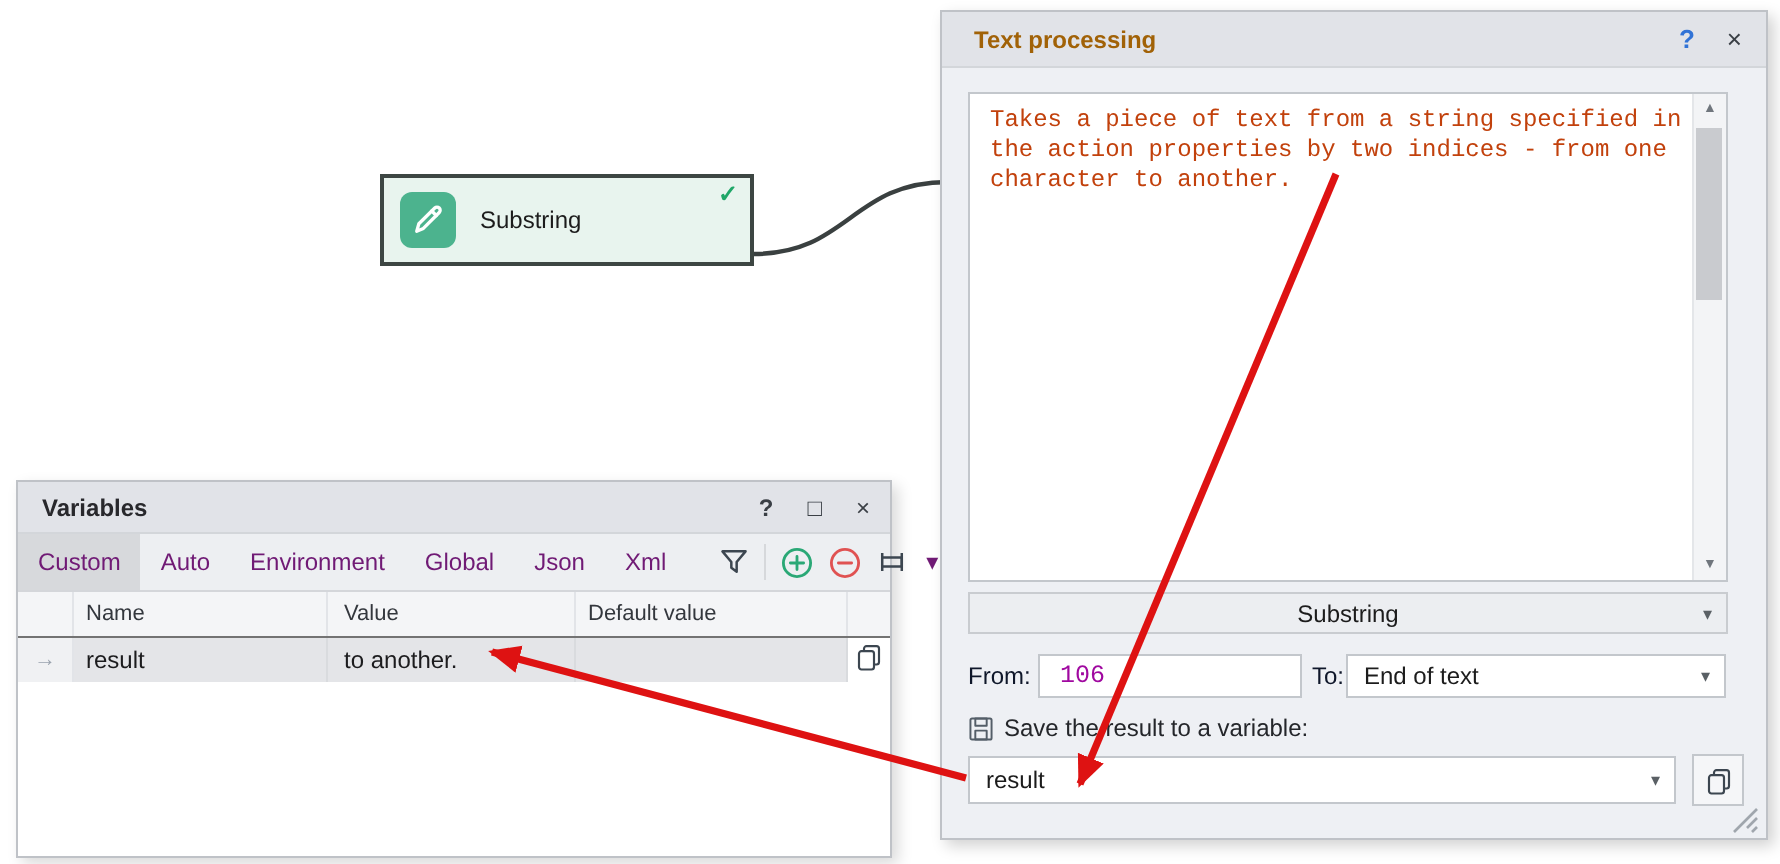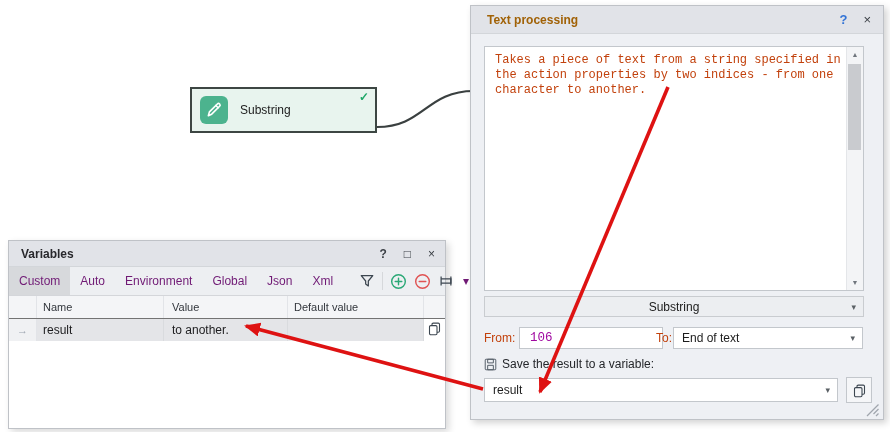--- a/index.html
+++ b/index.html
@@ -34,22 +34,22 @@
   .scrollbar{position:absolute;right:0;top:0;bottom:0;width:16px;background:#f3f4f6;
              border-left:1px solid #e4e6e9;}
   .scroll-btn{height:15px;text-align:center;font-size:7px;color:#70767d;line-height:15px;}
   .scroll-btn.down{position:absolute;bottom:0;left:0;right:0;}
   .scroll-thumb{position:absolute;top:17px;left:1px;width:13px;height:86px;background:#c9cbcf;}
   .action-select{position:absolute;left:13px;top:290px;width:380px;height:21px;background:#eceef1;
                  border:1px solid #c9ccd0;box-sizing:border-box;display:flex;align-items:center;
                  justify-content:center;font-size:12px;color:#1c1c1c;}
   .caret{font-size:9px;color:#5a6065;}
   .caret.abs{position:absolute;right:7px;top:50%;transform:translateY(-50%);}
-  .lbl{position:absolute;font-size:12px;color:#c2410c;}
-  .from-input{position:absolute;left:48px;top:321px;width:144px;height:22px;background:#fff;
+  .lbl{position:absolute;font-size:12px;color:#0f172a;}
+  .from-input{position:absolute;left:48px;top:321px;width:132px;height:22px;background:#fff;
               border:1px solid #c3c7cc;box-sizing:border-box;display:flex;align-items:center;}
   .from-input span{margin-left:10px;font-family:"Liberation Mono","DejaVu Sans Mono",monospace;
                    font-size:12.5px;color:#a008a0;}
   .to-select{position:absolute;left:202px;top:321px;width:190px;height:22px;background:#fff;
              border:1px solid #c3c7cc;box-sizing:border-box;display:flex;align-items:center;
              font-size:12px;color:#1c1c1c;}
   .to-select .val{margin-left:8px;}
   .save-row{position:absolute;left:13px;top:351px;display:flex;align-items:center;font-size:12px;color:#24262a;}
   .save-row svg{margin-right:5px;}
   .result-combo{position:absolute;left:13px;top:372px;width:354px;height:24px;background:#fff;

